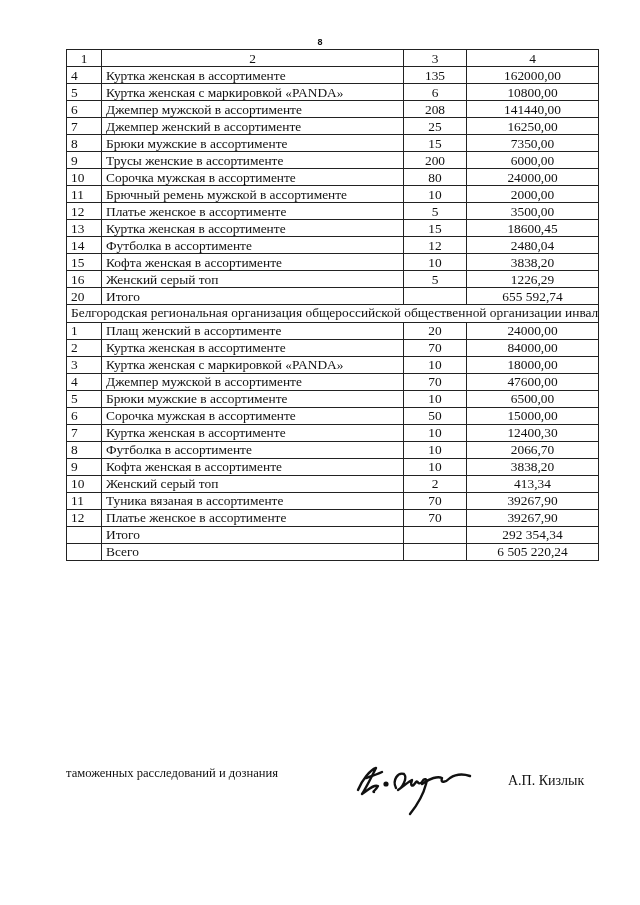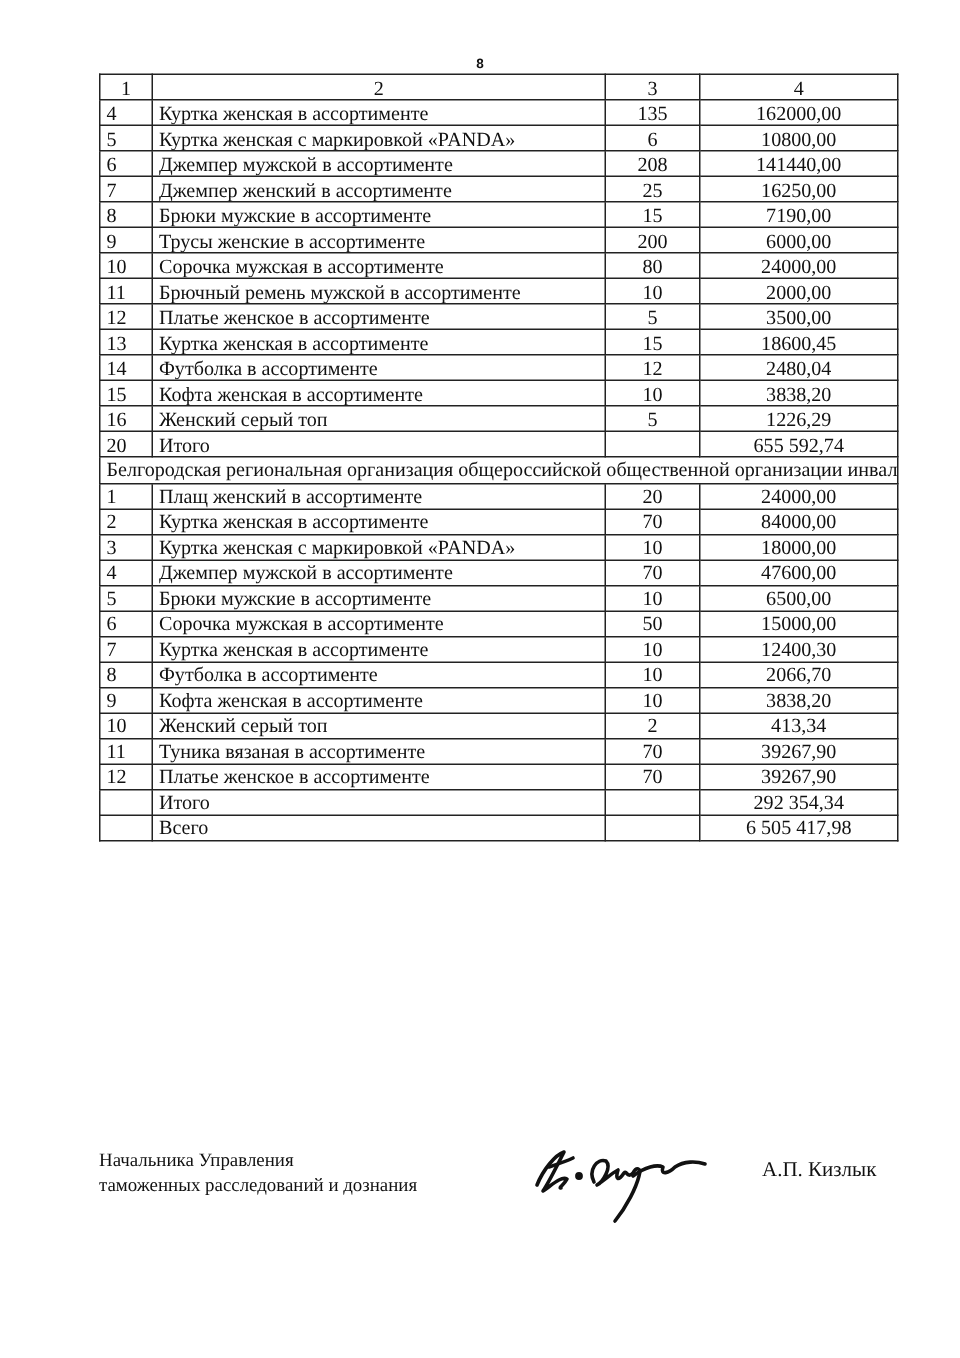--- a/index.html
+++ b/index.html
@@ -82,21 +82,21 @@
       <tr>
         <td class="num">7</td>
         <td class="name">Джемпер женский в ассортименте</td>
         <td class="qty">25</td>
         <td class="sum">16250,00</td>
       </tr>
       <tr>
         <td class="num">8</td>
         <td class="name">Брюки мужские в ассортименте</td>
         <td class="qty">15</td>
-        <td class="sum">7190,00</td>
+        <td class="sum">7350,00</td>
       </tr>
       <tr>
         <td class="num">9</td>
         <td class="name">Трусы женские в ассортименте</td>
         <td class="qty">200</td>
         <td class="sum">6000,00</td>
       </tr>
       <tr>
         <td class="num">10</td>
         <td class="name">Сорочка мужская в ассортименте</td>
@@ -223,27 +223,26 @@
       <tr>
         <td class="num"></td>
         <td class="name">Итого</td>
         <td class="qty"></td>
         <td class="sum">292 354,34</td>
       </tr>
       <tr>
         <td class="num"></td>
         <td class="name">Всего</td>
         <td class="qty"></td>
-        <td class="sum">6 505 417,98</td>
+        <td class="sum">6 505 220,24</td>
       </tr>
     </tbody>
 </table>
 
 <div class="footer">
-  <div>Начальника Управления</div>
   <div>таможенных расследований и дознания</div>
 </div>
 
 <svg class="signature" viewBox="0 0 124 58">
   <g fill="none" stroke="#111" stroke-width="2.4" stroke-linecap="round" stroke-linejoin="round">
     <path d="M6 30 C10 20, 18 10, 24 8 C20 16, 14 28, 10 34 C16 30, 22 24, 26 26 C24 30, 20 32, 22 32"></path>
     <path d="M14 18 C20 16, 26 14, 30 12"></path>
     <circle cx="34" cy="24" r="1.4" fill="#111"></circle>
     <path d="M44 28 C40 20, 46 12, 52 14 C56 18, 50 28, 46 30 C52 26, 56 22, 60 20 C58 26, 60 28, 64 22 C66 20, 66 26, 70 22 C72 18, 76 18, 74 24 C72 32, 66 44, 58 54"></path>
     <path d="M70 24 C78 18, 86 16, 90 18 C88 24, 94 22, 98 18 C104 14, 112 14, 118 16"></path>

